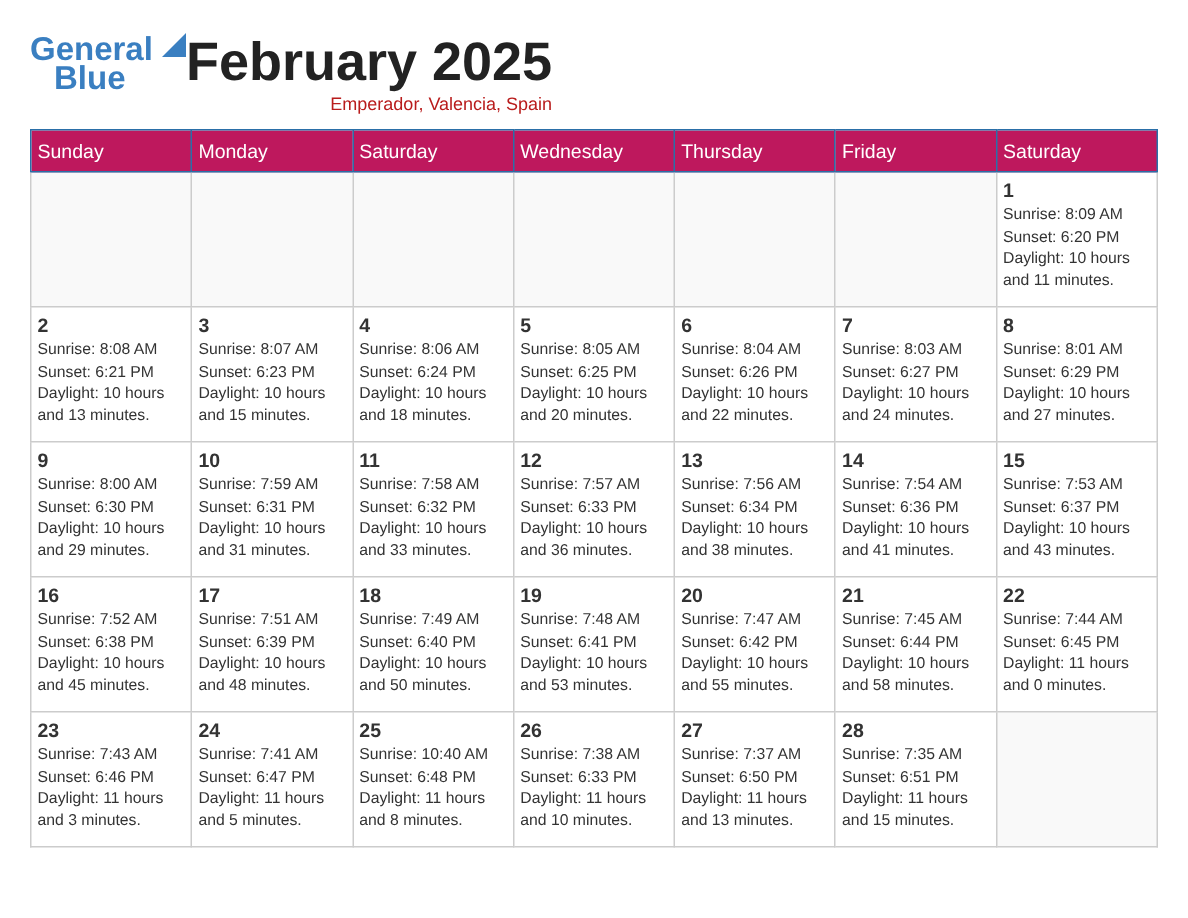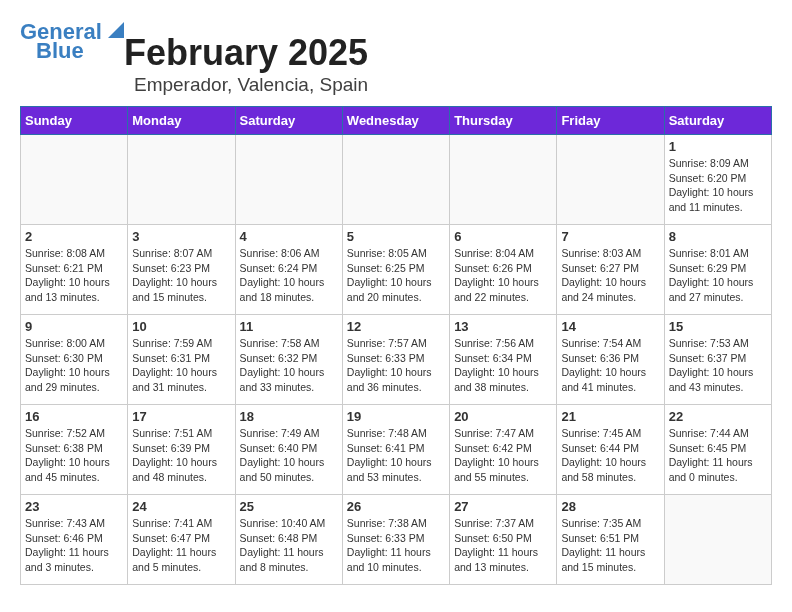--- a/index.html
+++ b/index.html
@@ -25,41 +25,40 @@
       font-size: 22px;
       font-weight: bold;
       color: #333;
       line-height: 1;
     }
     .logo-text span {
       color: #3a7fc1;
     }
     .title-block {
       text-align: right;
-      margin-top: 12px;
     }
     .month-title {
       font-size: 36px;
       font-weight: bold;
       color: #222;
     }
     .location {
-      font-size: 19px;
-      color: #404040;
+      font-size: 12px;
+      color: #b91c1c;
     }
     .calendar {
       width: 100%;
       border-collapse: collapse;
       table-layout: fixed;
     }
     .calendar th {
-      background: #6d28d9;
+      background: #be185d;
       color: #fff;
       font-size: 13px;
-      font-weight: bold;
+      font-weight: normal;
       padding: 6px 4px;
       text-align: left;
       border: 1px solid #2a6fa8;
     }
     .calendar td {
       border: 1px solid #ccc;
       vertical-align: top;
       padding: 4px;
       height: 90px;
       font-size: 11px;

